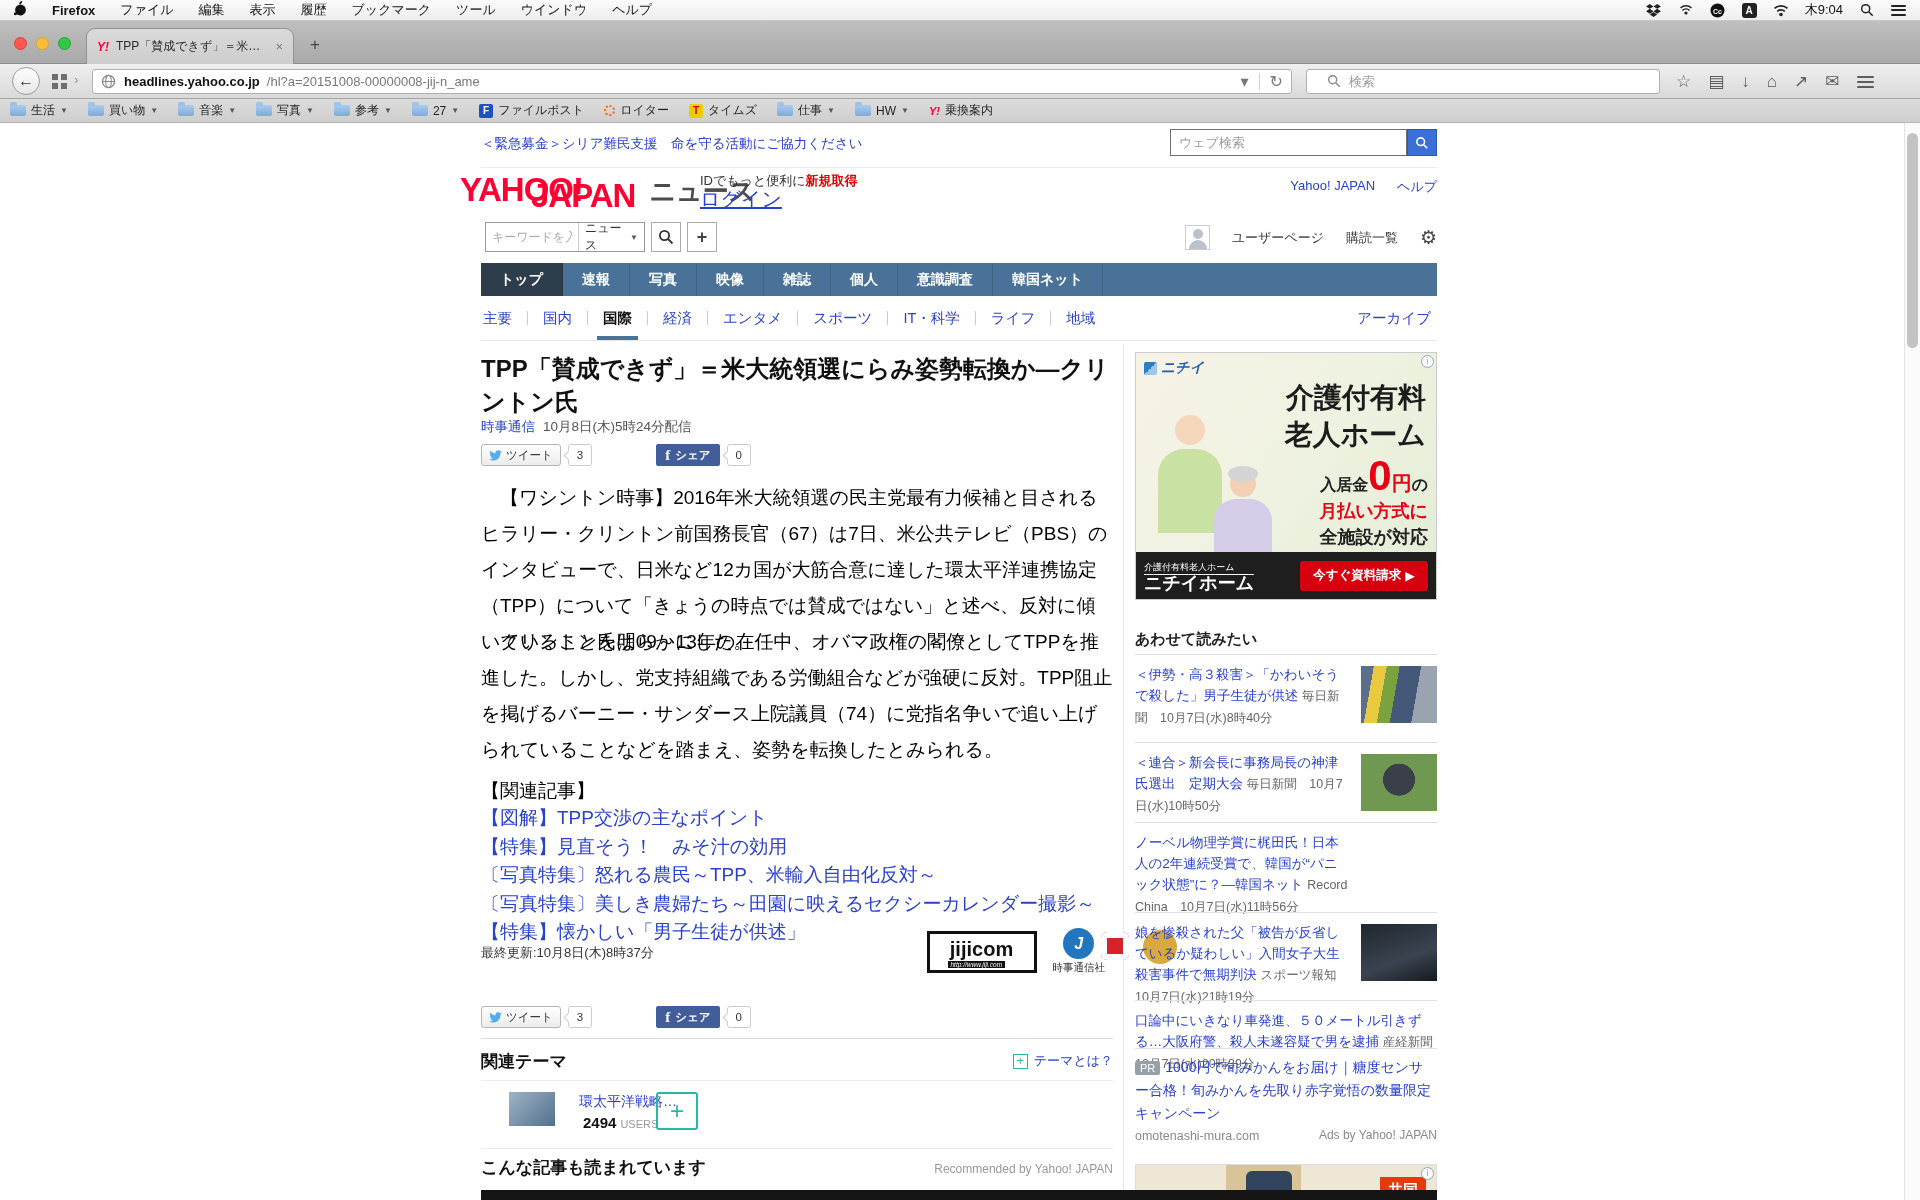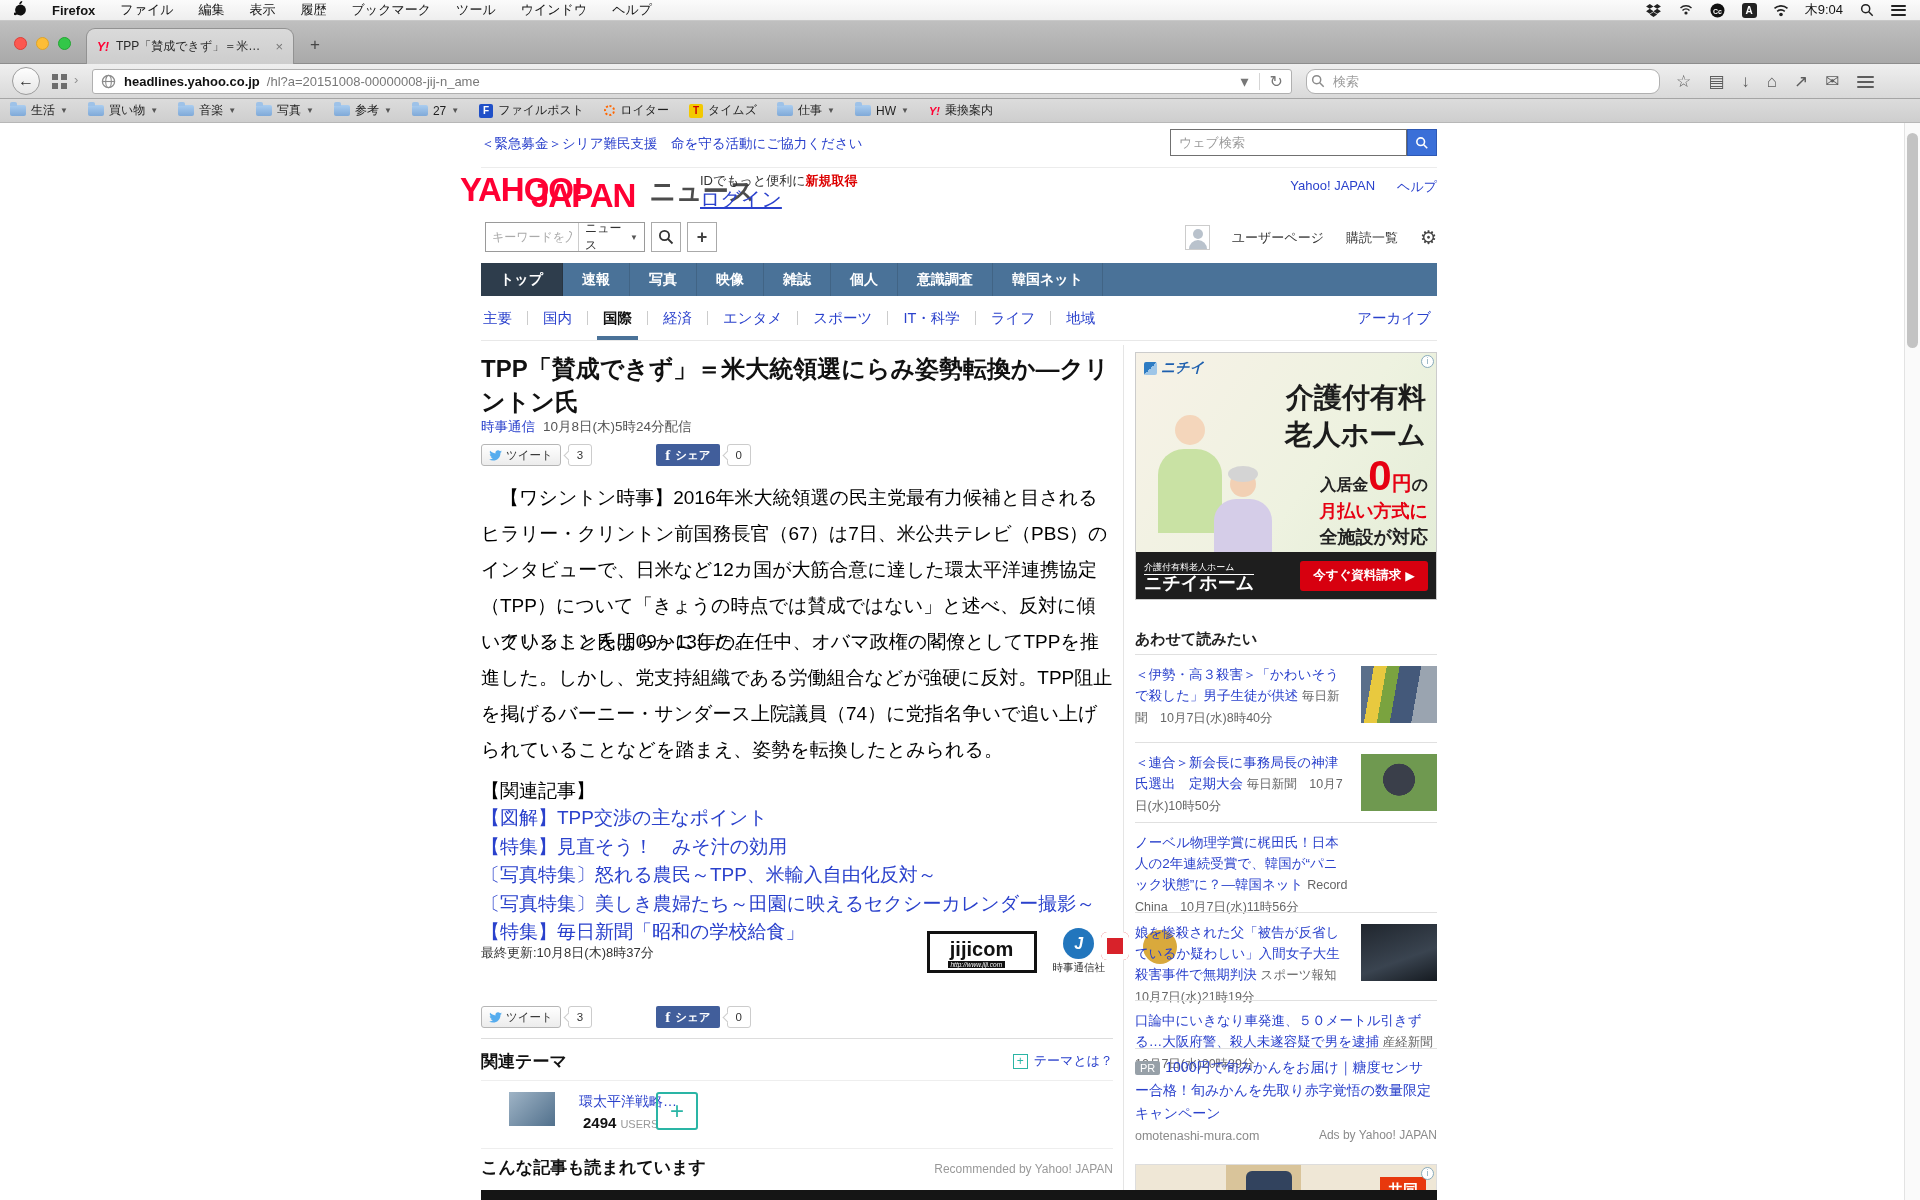--- a/index.html
+++ b/index.html
@@ -48,21 +48,21 @@
      linear-gradient(#6e6e6e,#6e6e6e) 9px 9px/6px 6px no-repeat;}
   .crumbsep { position:absolute; left:74px; top:8px; color:#909090; font-size:13px;}
   .urlfield { position:absolute; left:92px; top:5px; width:1200px; height:25px; background:#fff;
     border:1px solid #b0b0b0; border-radius:3px; display:flex; align-items:center; padding:0 8px; gap:7px;}
   .urlfield .globe { color:#8b8b8b; }
   .url-domain { font-size:13px; color:#111; font-weight:bold;}
   .url-path { font-size:13px; color:#777;}
   .urlfield .right { margin-left:auto; display:flex; align-items:center; gap:10px; color:#777;}
   .urlfield .vr { width:1px; height:17px; background:#d5d5d5;}
   .searchfield { position:absolute; left:1306px; top:5px; width:354px; height:25px; background:#fff;
-    border:1px solid #b0b0b0; border-radius:9px; display:flex; align-items:center; padding:0 4px; gap:6px;}
+    border:1px solid #b0b0b0; border-radius:3px; display:flex; align-items:center; padding:0 20px; gap:6px;}
   .searchfield input { border:none; outline:none; flex:1; font-size:13px; color:#333;
     font-family:inherit; background:transparent;}
   .searchfield input::placeholder { color:#999; }
   .tb-icons { position:absolute; left:1676px; top:0; height:35px; display:flex; align-items:center; gap:17px; color:#5d5d5d; font-size:17px;}
   .svgic { display:inline-flex; width:16px; height:16px; color:#6a6a6a; }
 
   
   .bmbar { position:absolute; top:99px; left:0; width:1920px; height:24px;
     background:linear-gradient(#dcdcdc,#cecece); border-bottom:1px solid #b7b7b7;
     display:flex; align-items:center; padding:0 10px; gap:20px; font-size:12px; color:#1f1f1f; z-index:47;}
@@ -513,21 +513,21 @@
 
     <p class="a-p p1">　【ワシントン時事】2016年米大統領選の民主党最有力候補と目されるヒラリー・クリントン前国務長官（67）は7日、米公共テレビ（PBS）のインタビューで、日米など12カ国が大筋合意に達した環太平洋連携協定（TPP）について「きょうの時点では賛成ではない」と述べ、反対に傾いていることを明らかにした。</p>
     <p class="a-p p2">　クリントン氏は09～13年の在任中、オバマ政権の閣僚としてTPPを推進した。しかし、党支持組織である労働組合などが強硬に反対。TPP阻止を掲げるバーニー・サンダース上院議員（74）に党指名争いで追い上げられていることなどを踏まえ、姿勢を転換したとみられる。</p>
 
     <div class="a-relh">【関連記事】</div>
     <div class="a-links">
       <a>【図解】TPP交渉の主なポイント</a>
       <a>【特集】見直そう！　みそ汁の効用</a>
       <a>〔写真特集〕怒れる農民～TPP、米輸入自由化反対～</a>
       <a>〔写真特集〕美しき農婦たち～田園に映えるセクシーカレンダー撮影～</a>
-      <a>【特集】毎日新聞「昭和の学校給食」</a>
+      <a>【特集】懐かしい「男子生徒が供述」</a>
     </div>
 
     <div class="a-upd">最終更新:10月8日(木)8時37分</div>
     <div class="a-logos">
       <span class="jbox">
         <span class="jt">jijicom</span>
         <span class="ju">http://www.jiji.com</span>
       </span>
       <span class="jco">
         <span class="jc-circ">J</span>

